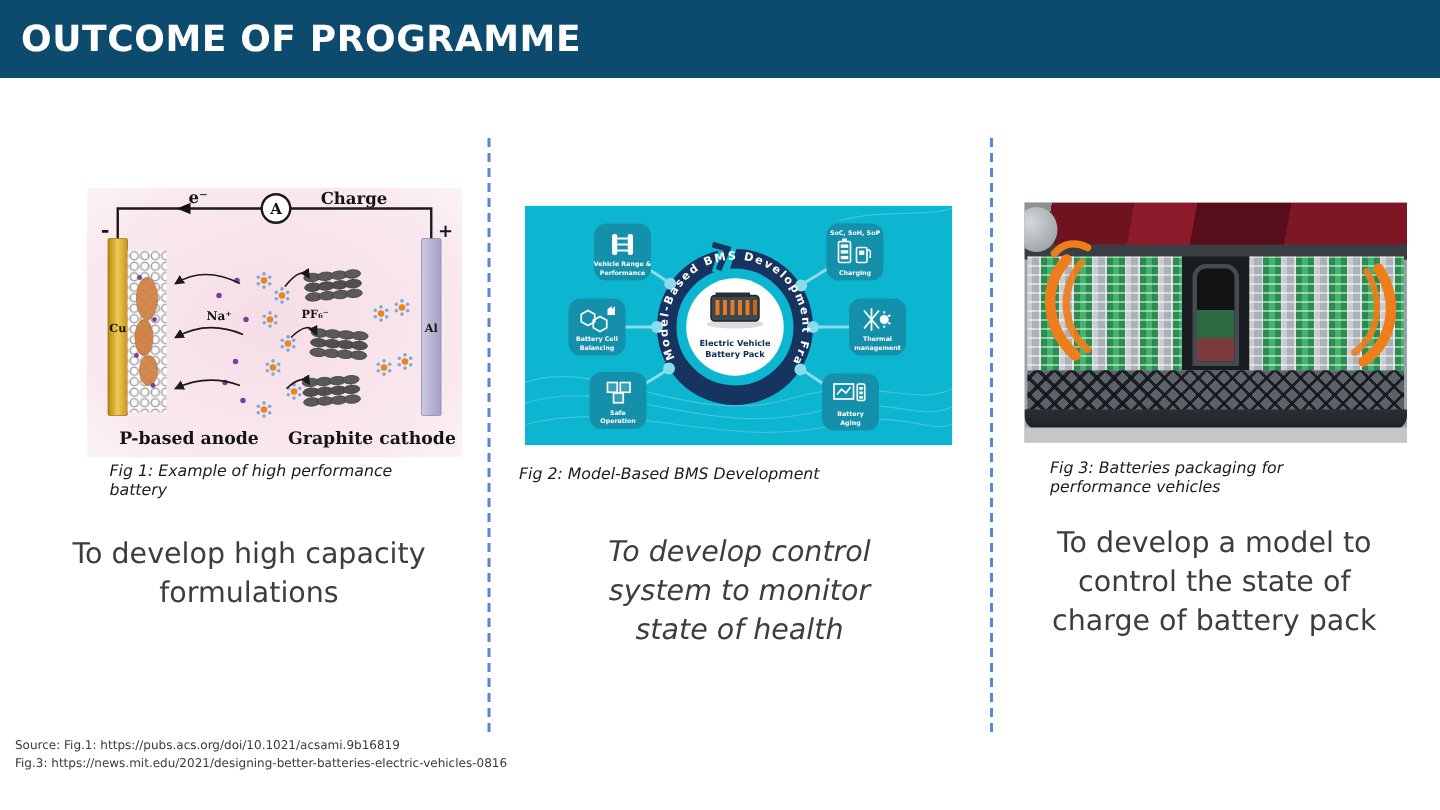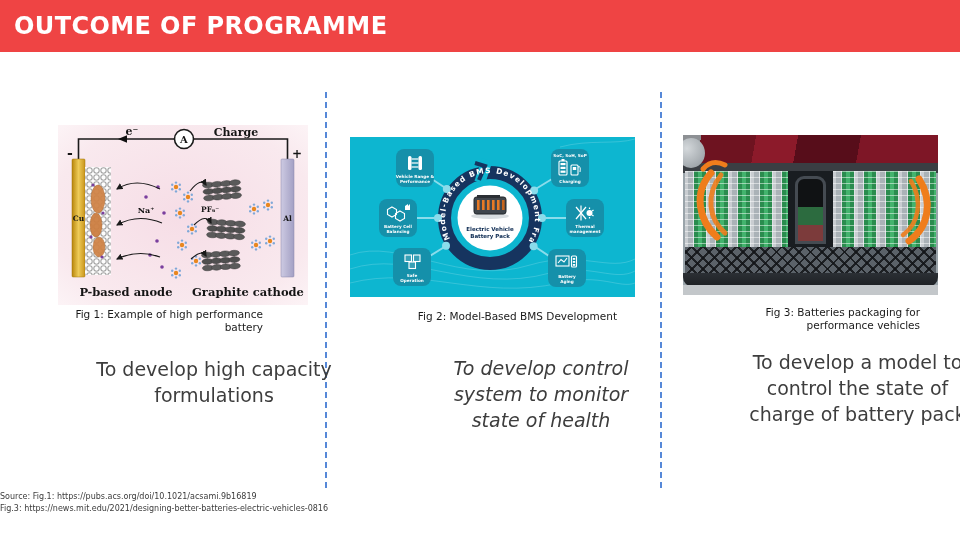--- a/index.html
+++ b/index.html
@@ -1,36 +1,36 @@
 <!DOCTYPE html>
 <html><head>
 <meta charset="utf-8">
 <style>
   html,body{margin:0;padding:0;background:#fff;}
   .slide{position:relative;width:960px;height:540px;background:#ffffff;overflow:hidden;
          font-family:"DejaVu Sans","Liberation Sans",sans-serif;}
   
-  .header{position:absolute;left:0;top:0;width:960px;height:52px;background:#ef4444;}
+  .header{position:absolute;left:0;top:0;width:960px;height:52px;background:#0c4a6e;}
   .header h1{margin:0;padding:12px 0 0 14px;color:#ffffff;font-size:24px;font-weight:bold;letter-spacing:.4px;}
   
   .sep{position:absolute;top:92px;height:398px;width:2px;
        background:repeating-linear-gradient(180deg,#5688d8 0 6px,transparent 6px 10px);}
   .sep1{left:325px;} .sep2{left:660px;}
   
-  .caption{position:absolute;text-align:right;color:#1b1b1b;font-size:10.5px;line-height:1.25;}
+  .caption{position:absolute;text-align:left;color:#1b1b1b;font-size:10.5px;line-height:1.25;font-style:italic;}
   .caption .inner{display:block;margin:0 auto;}
   .cap1{left:48px;top:308px;width:240px;} .cap1 .inner{width:190px;}
-  .cap2{left:330px;top:310px;width:287px;}
+  .cap2{left:346px;top:310px;width:287px;}
   .cap3{left:690px;top:306px;width:240px;} .cap3 .inner{width:220px;}
-  .desc{position:absolute;text-align:center;color:#3d3d3d;font-size:19px;line-height:1.38;margin-left:48px;}
+  .desc{position:absolute;text-align:center;color:#3d3d3d;font-size:19px;line-height:1.38;}
   .desc1{left:46px;top:356px;width:240px;}
   .desc2{left:388px;top:355px;width:210px;font-style:italic;}
   .desc3{left:692px;top:349px;width:235px;}
   
-  .footer{position:absolute;left:0;top:491px;font-size:8px;line-height:1.55;color:#3b3b3b;}
+  .footer{position:absolute;left:10px;top:491px;font-size:8px;line-height:1.55;color:#3b3b3b;}
   
   .fig{position:absolute;overflow:hidden;}
   .fig1{left:58px;top:125px;width:250px;height:180px;}
   .fig2{left:350px;top:137px;width:285px;height:160px;}
   .fig3{left:683px;top:135px;width:255px;height:160px;background:#9aa4aa;}
   
   .f3-top{position:absolute;left:0;top:0;width:255px;height:38px;
     background:linear-gradient(100deg,#8d9094 0 7%,#6e1320 7% 28%,#8c1a2a 28% 44%,#570d1a 44% 68%,#7e1626 68% 100%);}
   .f3-fire{position:absolute;left:0;top:28px;width:255px;height:10px;background:#3a3e43;}
   .f3-cyl{position:absolute;left:-6px;top:3px;width:28px;height:30px;border-radius:50%;

